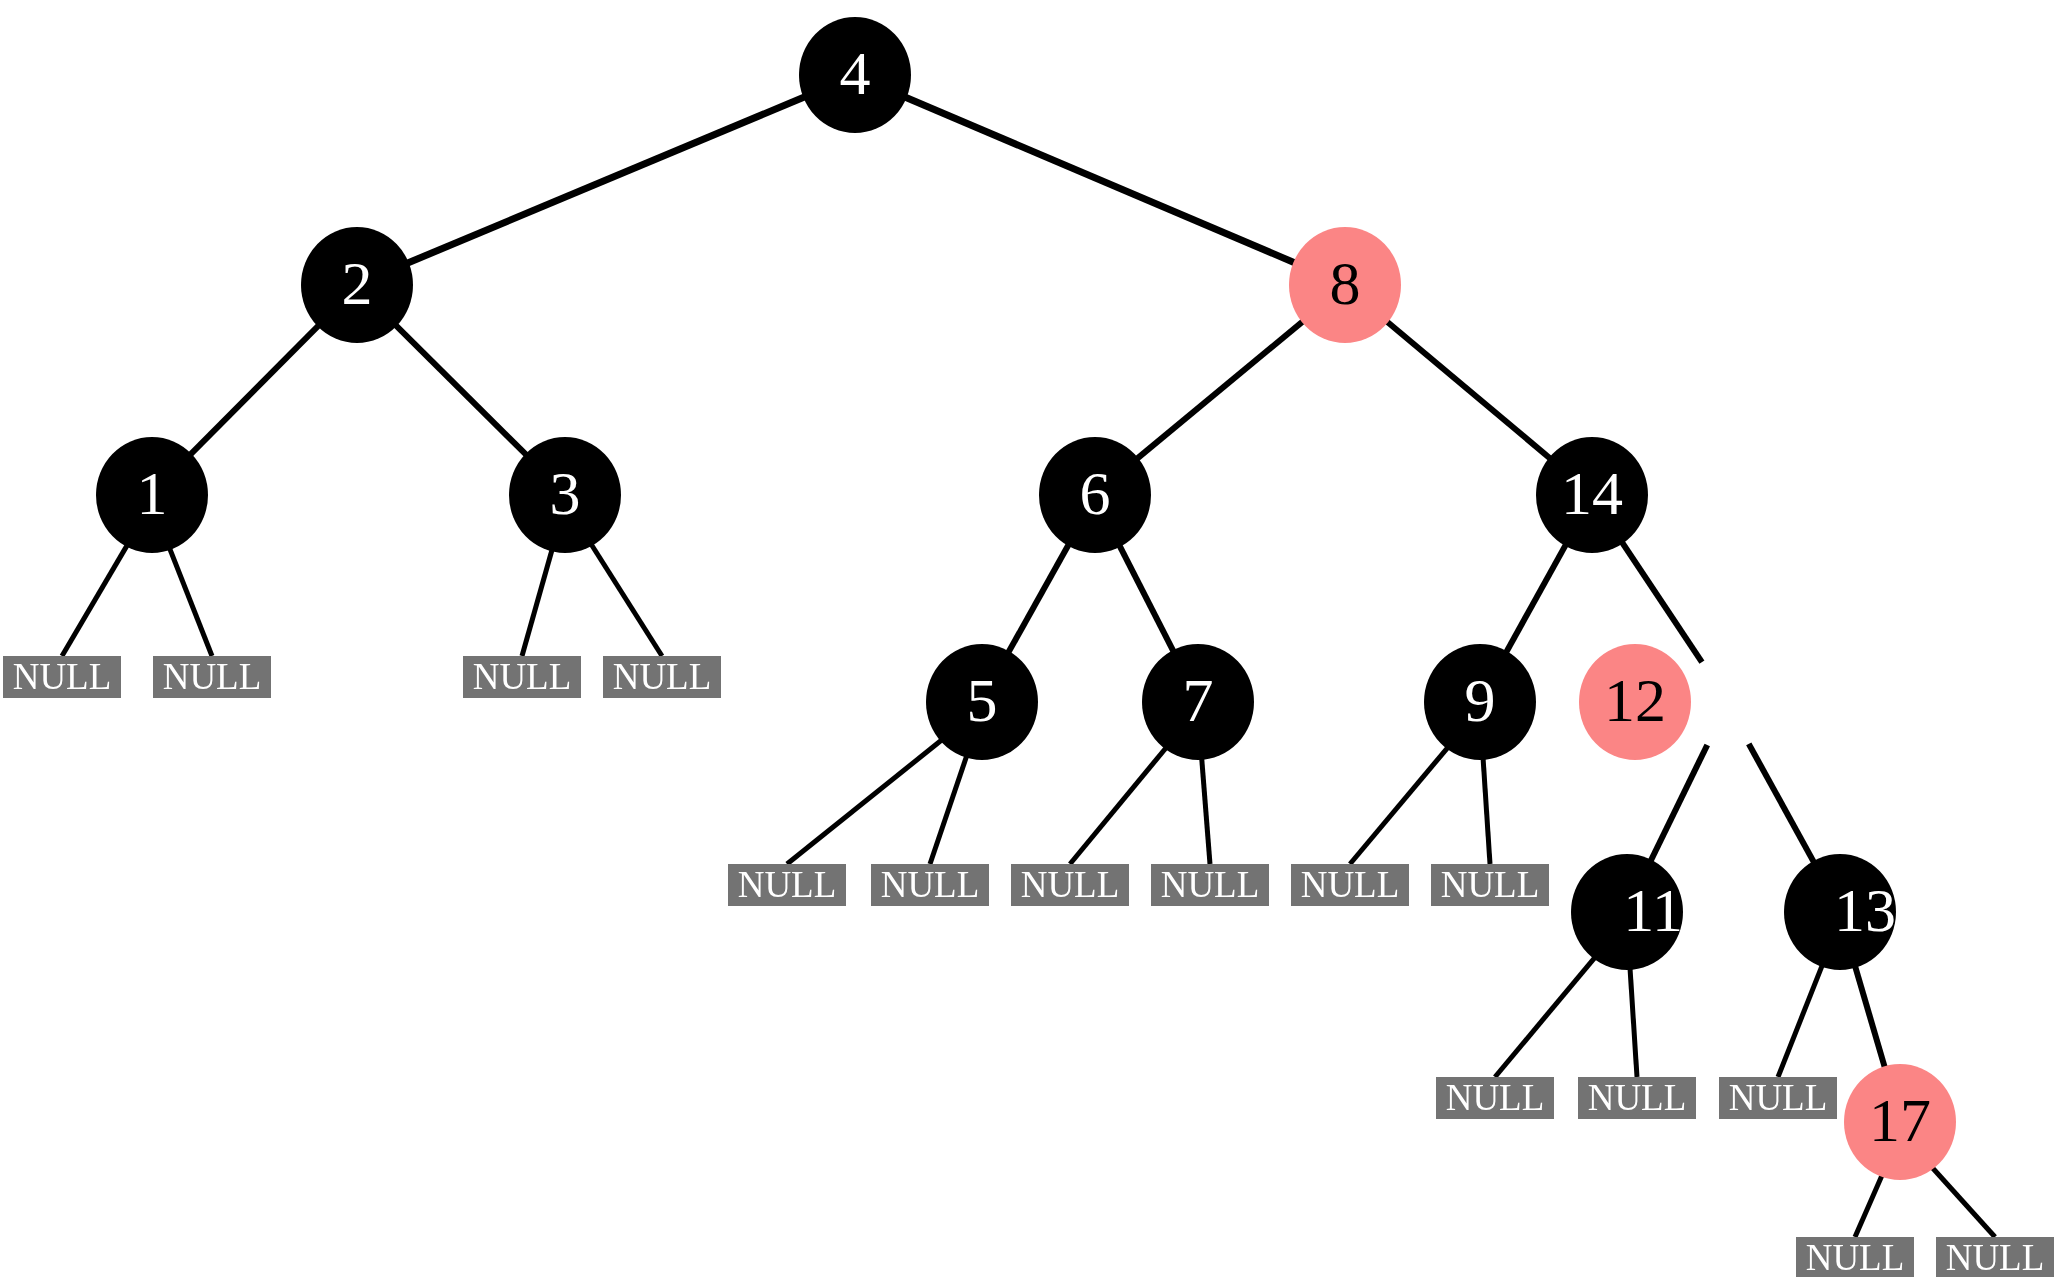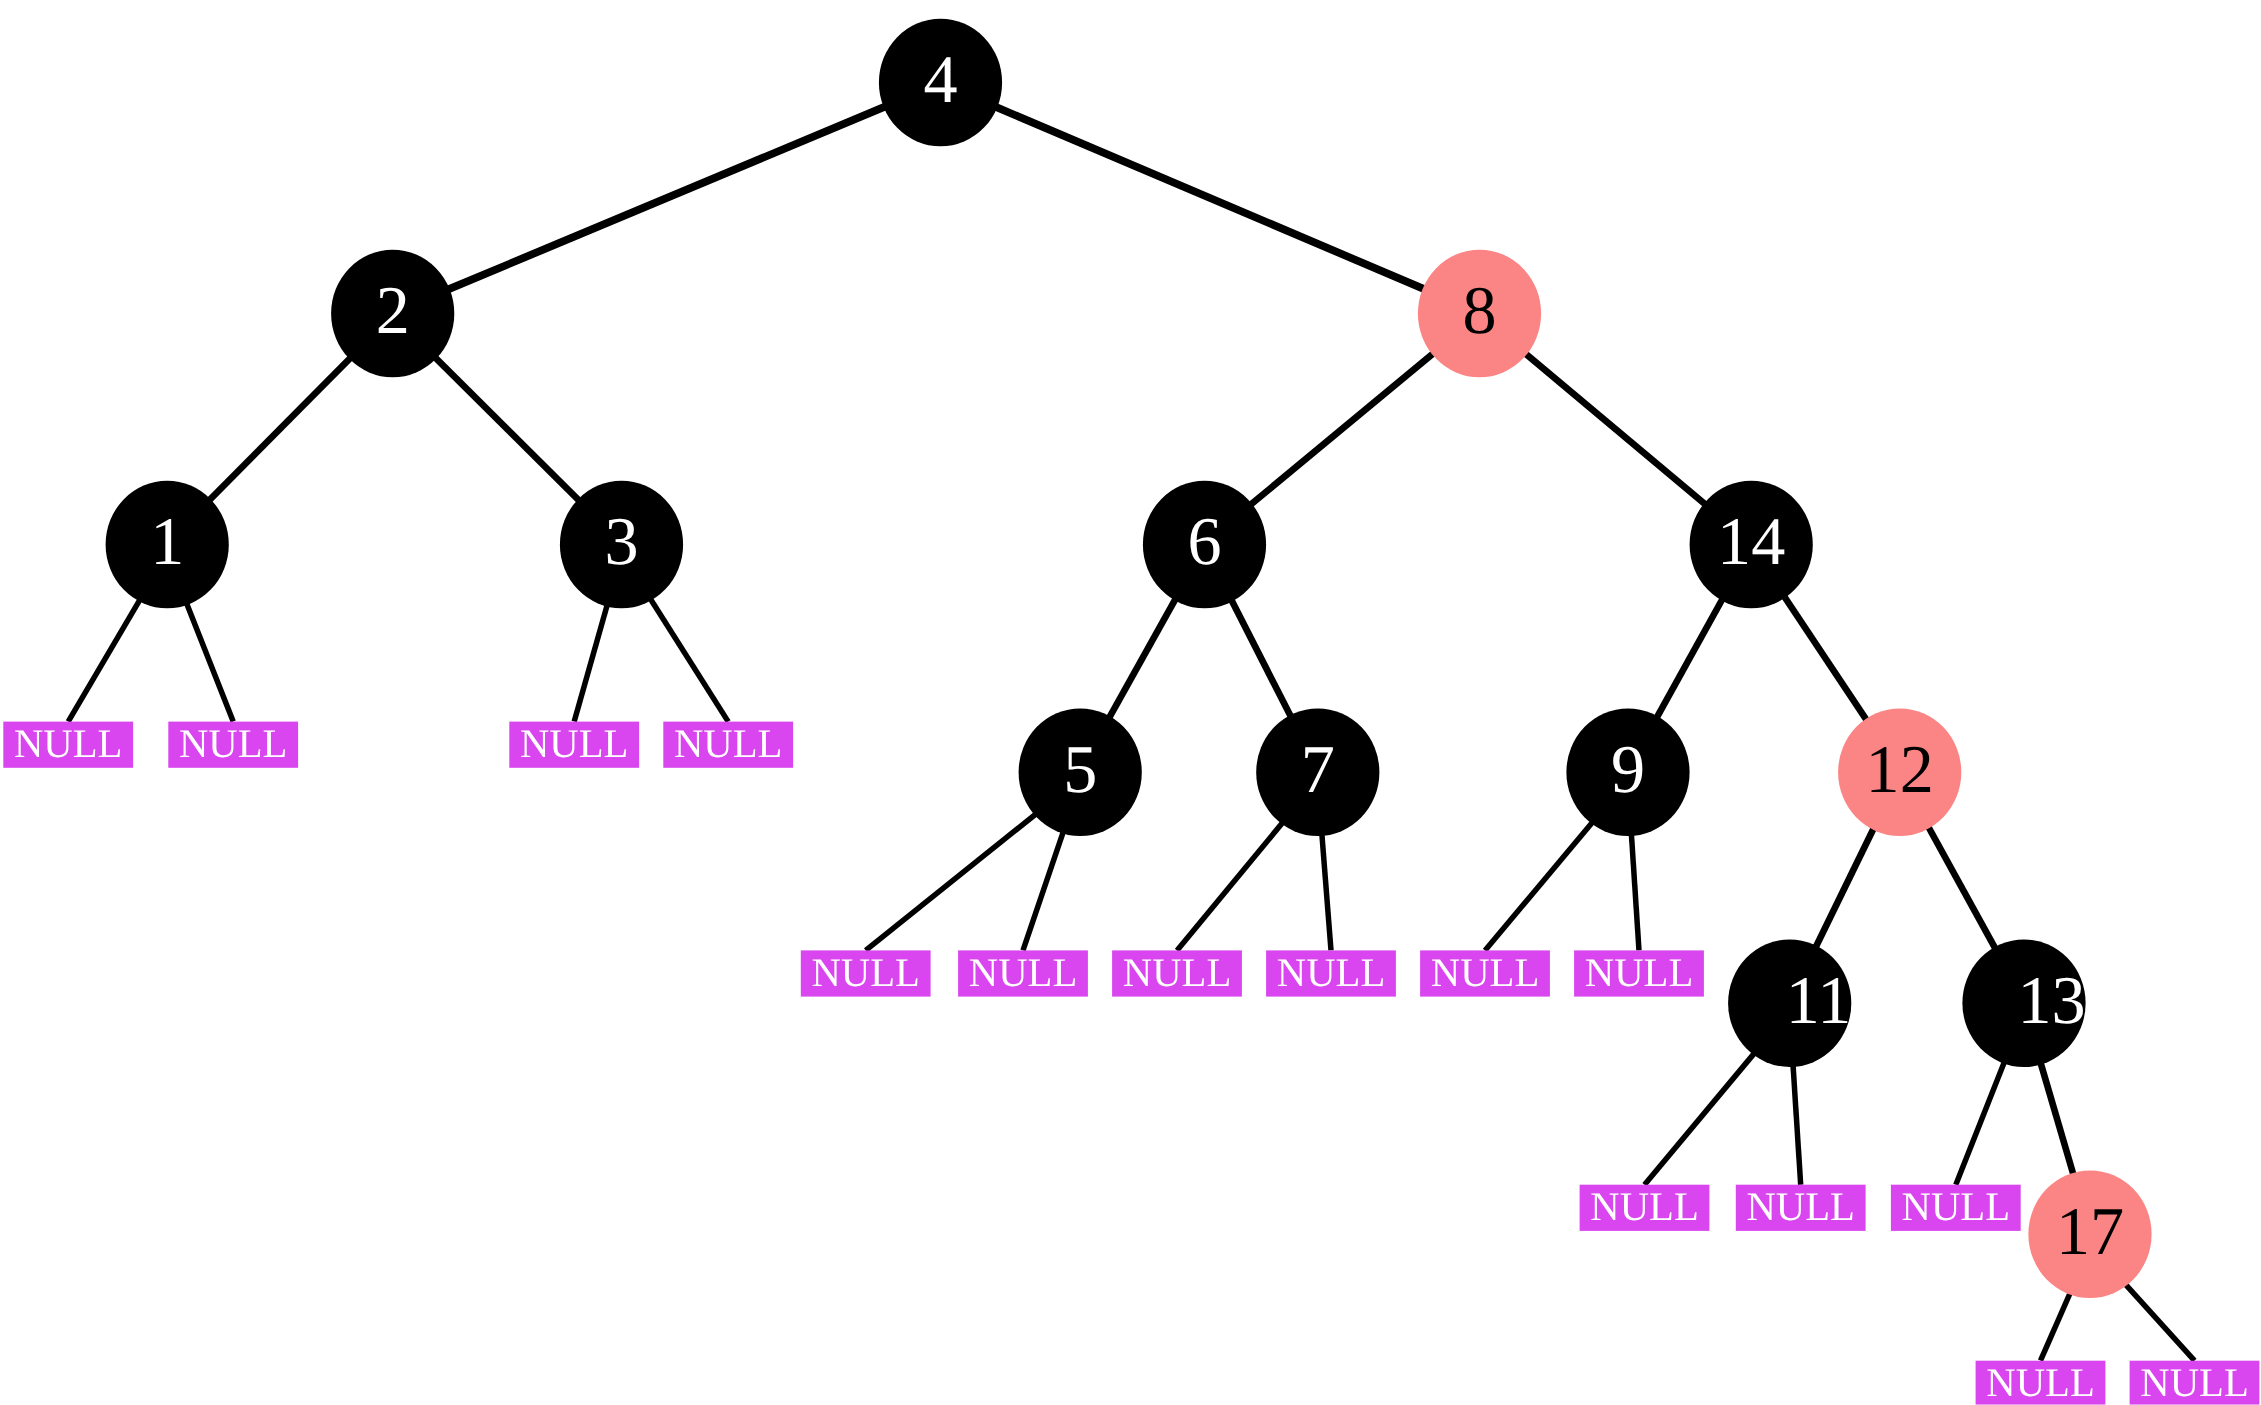--- a/index.html
+++ b/index.html
@@ -43,21 +43,21 @@
   }
   .node-label {
     font-size: 62px;
     font-family: "Liberation Serif", "DejaVu Serif", serif;
     letter-spacing: 0px;
     display: block;
     transform: translateY(-2px);
   }
   .nil {
     position: absolute;
-    background: #d946ef;
+    background: #737373;
     color: #ffffff;
     display: flex;
     align-items: center;
     justify-content: center;
     box-sizing: border-box;
     user-select: none;
   }
   .nil-label {
     font-size: 37px;
     font-family: "Liberation Serif", "DejaVu Serif", serif;
@@ -127,21 +127,21 @@
       </div>
       <div class="node black" style="left: 926px; top: 644px; width: 112px; height: 116px;">
         <span class="node-label">5</span>
       </div>
       <div class="node black" style="left: 1142px; top: 644px; width: 112px; height: 116px;">
         <span class="node-label">7</span>
       </div>
       <div class="node black" style="left: 1424px; top: 644px; width: 112px; height: 116px;">
         <span class="node-label">9</span>
       </div>
-      <div class="node red" style="left: 1671px; top: 644px; width: 112px; height: 116px; text-align: center;">
+      <div class="node red" style="left: 1579px; top: 644px; width: 112px; height: 116px; text-align: center;">
         <span class="node-label">12</span>
       </div>
       <div class="node black" style="left: 1571px; top: 854px; width: 112px; height: 116px; justify-content: flex-end;">
         <span class="node-label">11</span>
       </div>
       <div class="node black" style="left: 1784px; top: 854px; width: 112px; height: 116px; justify-content: flex-end;">
         <span class="node-label">13</span>
       </div>
       <div class="node red" style="left: 1844px; top: 1064px; width: 112px; height: 116px;">
         <span class="node-label">17</span>

